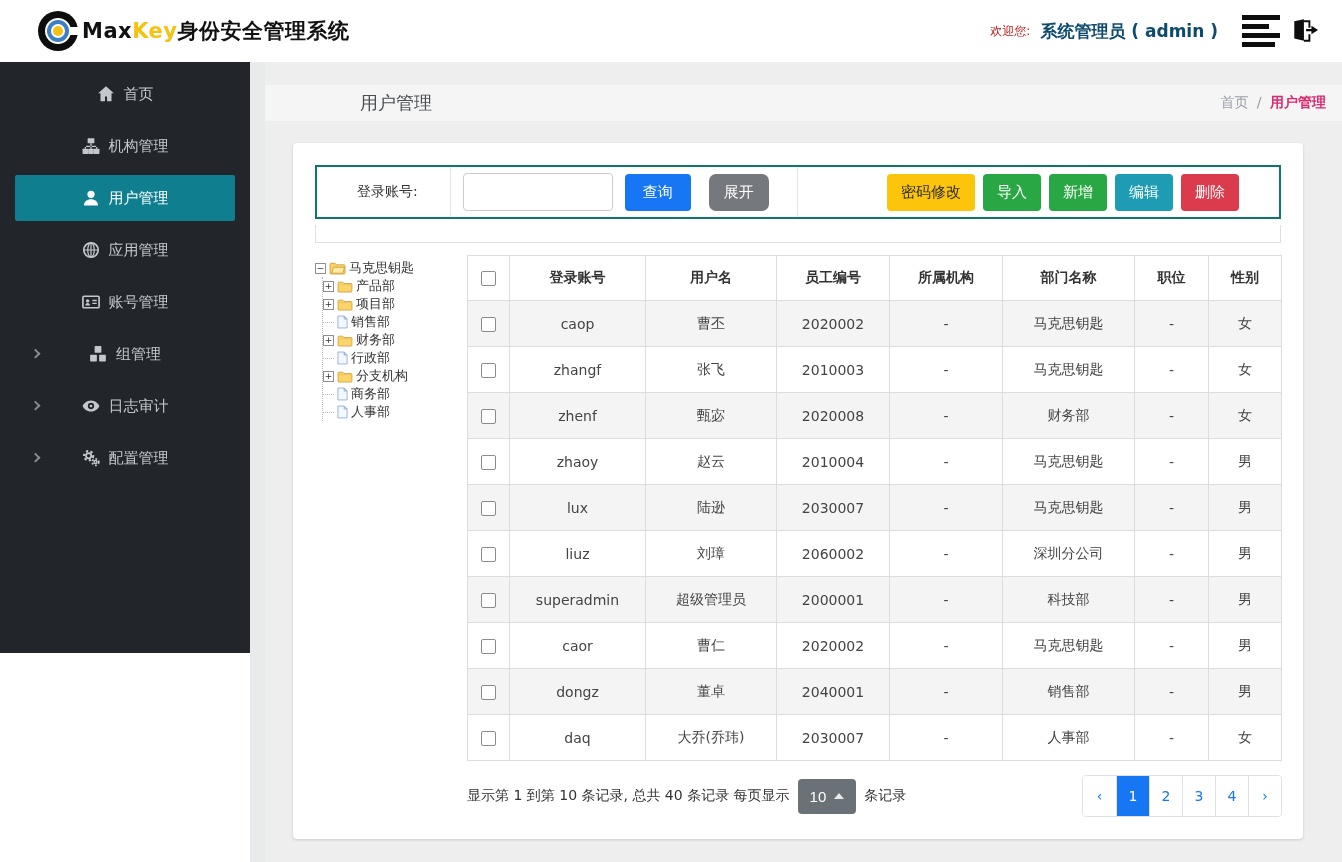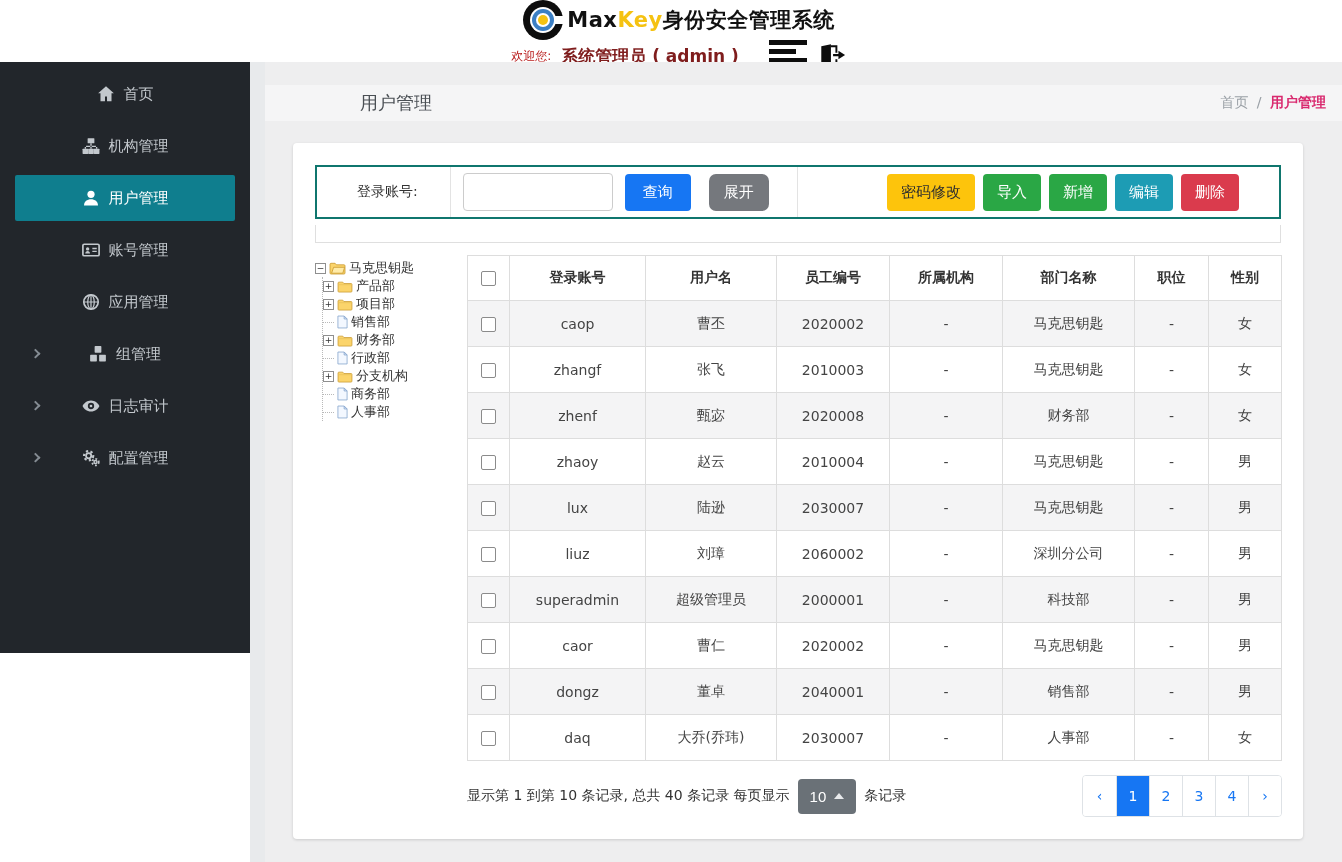--- a/index.html
+++ b/index.html
@@ -1,34 +1,34 @@
 <!DOCTYPE html>
 <html><head>
 <meta charset="utf-8">
 <style>
   * { box-sizing: border-box; margin: 0; padding: 0; }
   html,body { width:1342px; height:862px; overflow:hidden;
     font-family:"DejaVu Sans","Liberation Sans",sans-serif; background:#eeeeef; }
 
   
   .topbar { height:62px; background:#fff; display:flex; align-items:center;
-    justify-content:space-between; padding:0 22px 0 38px;flex-direction:column; }
+    justify-content:space-between; padding:0 22px 0 38px; }
   .brand { display:flex; align-items:center; gap:4px; }
   .logo-mark { position:relative; width:40px; height:40px; }
   .logo-mark .c1{position:absolute;inset:0;background:#0d0d0d;border-radius:50%;}
   .logo-mark .notch{position:absolute;right:-2px;top:16px;width:10px;height:8px;background:#fff;}
   .logo-mark .c2{position:absolute;left:7px;top:7px;width:26px;height:26px;background:#fff;border-radius:50%;}
   .logo-mark .c3{position:absolute;left:9px;top:9px;width:22px;height:22px;background:#3b7fc4;border-radius:50%;}
   .logo-mark .c4{position:absolute;left:13px;top:13px;width:14px;height:14px;background:#fff;border-radius:50%;}
   .logo-mark .c5{position:absolute;left:15px;top:15px;width:10px;height:10px;background:#f5c211;border-radius:50%;}
   .brand-text { font-size:21px; font-weight:bold; color:#111; letter-spacing:.5px; }
   .brand-text .key { color:#f5c211; }
   .top-right { display:flex; align-items:center; gap:10px; }
   .welcome { font-size:12px; color:#b91c1c; }
-  .user-name { font-size:17px; font-weight:bold; color:#7f1d1d; margin-right:20px; }
+  .user-name { font-size:17px; font-weight:bold; color:#0c4a6e; margin-right:14px; }
   .bars-icon { display:flex; flex-direction:column; gap:4px; width:38px; cursor:pointer; }
   .bars-icon i { display:block; height:5px; background:#0d0d0d; }
   .bars-icon i:nth-child(1){width:100%;} .bars-icon i:nth-child(2){width:72%;}
   .bars-icon i:nth-child(3){width:100%;} .bars-icon i:nth-child(4){width:86%;}
   .logout-icon { cursor:pointer; display:block; }
 
   
   .shell { display:flex; height:800px; }
   .side-col { width:250px; background:#fff; flex:none; }
   .side-dark { background:#22262b; height:591px; padding-top:6px; }
@@ -173,38 +173,38 @@
           <span class="mi-icon">
             <svg id="user-icon" viewBox="0 0 16 16">
               <circle cx="8" cy="4.7" r="3.2"></circle>
               <path d="M1.8 14.6c0-3.5 2.8-5.5 6.2-5.5s6.2 2 6.2 5.5z"></path>
             </svg>
           </span>
           <span>用户管理</span>
         </div>
         <div class="menu-item">
           <span class="mi-icon">
+            <svg id="globe-icon" viewBox="0 0 16 16">
+              <circle cx="8" cy="8" r="6.4" fill="none" stroke="currentColor" stroke-width="1.5"></circle>
+              <ellipse cx="8" cy="8" rx="2.9" ry="6.4" fill="none" stroke="currentColor" stroke-width="1.1"></ellipse>
+              <path d="M1.6 8h12.8 M8 1.6v12.8" fill="none" stroke="currentColor" stroke-width="1.1"></path>
+            </svg>
+          </span>
+          <span>应用管理</span>
+        </div>
+        <div class="menu-item">
+          <span class="mi-icon">
             <svg id="idcard-icon" viewBox="0 0 16 16">
               <rect x="0.8" y="2.9" width="14.4" height="10.2" rx="1.2" fill="none" stroke="currentColor" stroke-width="1.5"></rect>
               <circle cx="5" cy="7" r="1.5"></circle>
               <path d="M2.9 11.1c0-1.4 1-2.2 2.1-2.2s2.1.8 2.1 2.2z"></path>
               <path d="M9.2 6.1h3.9v1.2H9.2z M9.2 8.6h3.9v1.2H9.2z"></path>
             </svg>
           </span>
           <span>账号管理</span>
-        </div>
-        <div class="menu-item">
-          <span class="mi-icon">
-            <svg id="globe-icon" viewBox="0 0 16 16">
-              <circle cx="8" cy="8" r="6.4" fill="none" stroke="currentColor" stroke-width="1.5"></circle>
-              <ellipse cx="8" cy="8" rx="2.9" ry="6.4" fill="none" stroke="currentColor" stroke-width="1.1"></ellipse>
-              <path d="M1.6 8h12.8 M8 1.6v12.8" fill="none" stroke="currentColor" stroke-width="1.1"></path>
-            </svg>
-          </span>
-          <span>应用管理</span>
         </div>
         <div class="menu-item">
           <span class="chev"></span>
           <span class="mi-icon">
             <svg id="cubes-icon" viewBox="0 0 16 16">
               <rect x="5" y="0.9" width="6" height="6" rx="0.6"></rect>
               <rect x="1" y="8.7" width="6" height="6" rx="0.6"></rect>
               <rect x="9" y="8.7" width="6" height="6" rx="0.6"></rect>
             </svg>
           </span>

